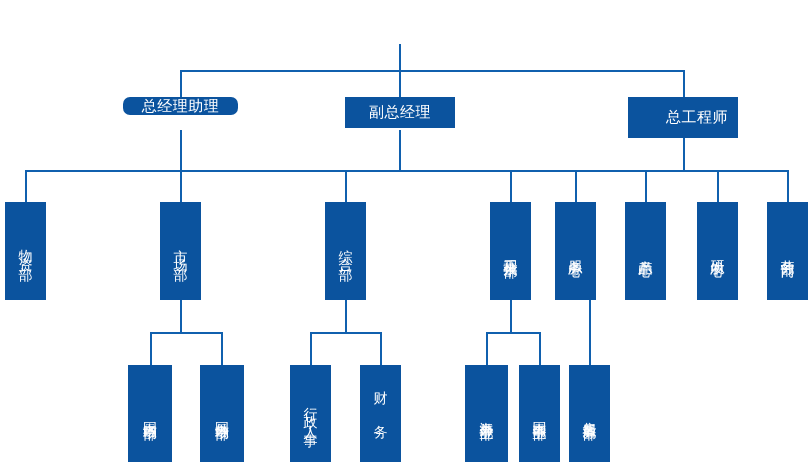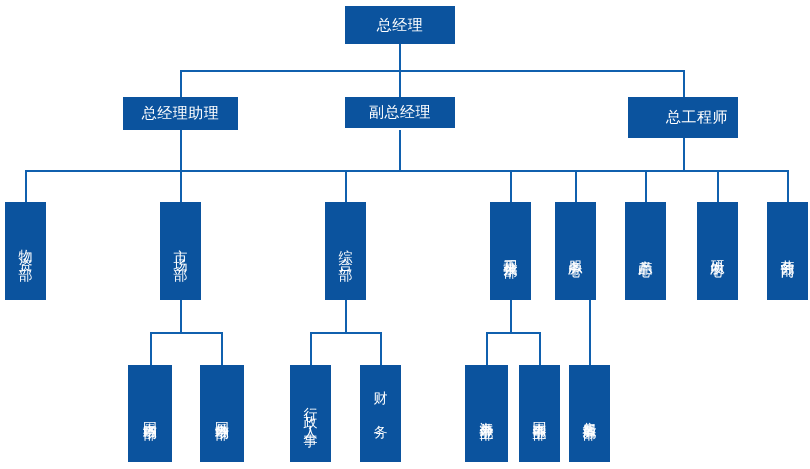--- a/index.html
+++ b/index.html
@@ -90,25 +90,22 @@
   <div class="conn v" style="left:310px; top:332px; height:33px;"></div>
   <div class="conn v" style="left:380px; top:332px; height:33px;"></div>
 
   <div class="conn v" style="left:510px; top:300px; height:32px;"></div>
   <div class="conn h" style="left:486px; top:332px; width:54px;"></div>
   <div class="conn v" style="left:486px; top:332px; height:33px;"></div>
   <div class="conn v" style="left:539px; top:332px; height:33px;"></div>
 
   <div class="conn v" style="left:589px; top:300px; height:65px;"></div>
 
-  <div class="node horiz" style="left:345px; top:6px; width:110px; height:38px;">
-    <span>总经理</span>
-  </div>
 
-  <div class="node horiz" style="left:123px; top:97px; width:115px; height:33px;">
+  <div class="node horiz" style="left:123px; top:97px; width:115px; height:18px;border-radius:7px;">
     <span>总经理助理</span>
   </div>
   <div class="node horiz" style="left:345px; top:97px; width:110px; height:31px;">
     <span>副总经理</span>
   </div>
   <div class="node horiz" style="left:628px; top:97px; width:110px; height:41px;padding-left:28px;">
     <span>总工程师</span>
   </div>
 
   <div class="node vert loose" style="left:5px; top:202px; width:41px; height:98px;">

